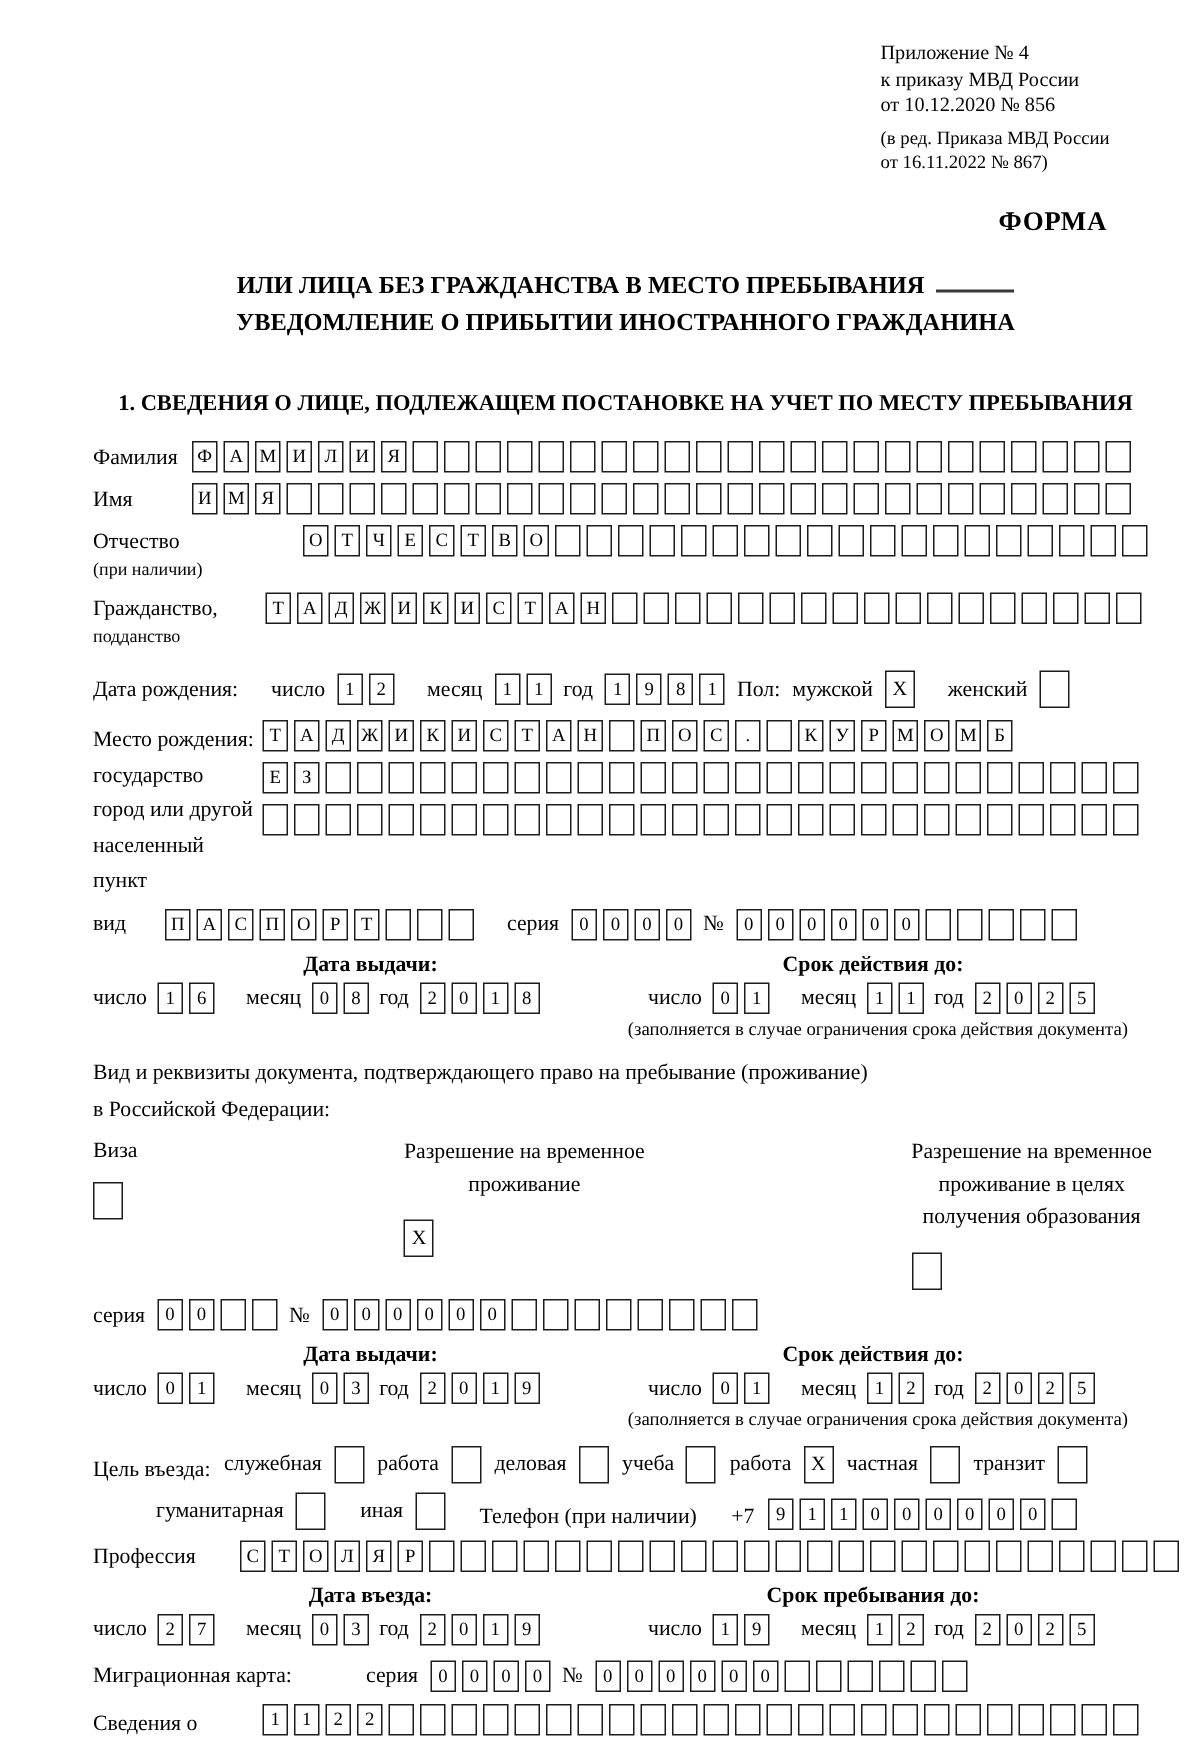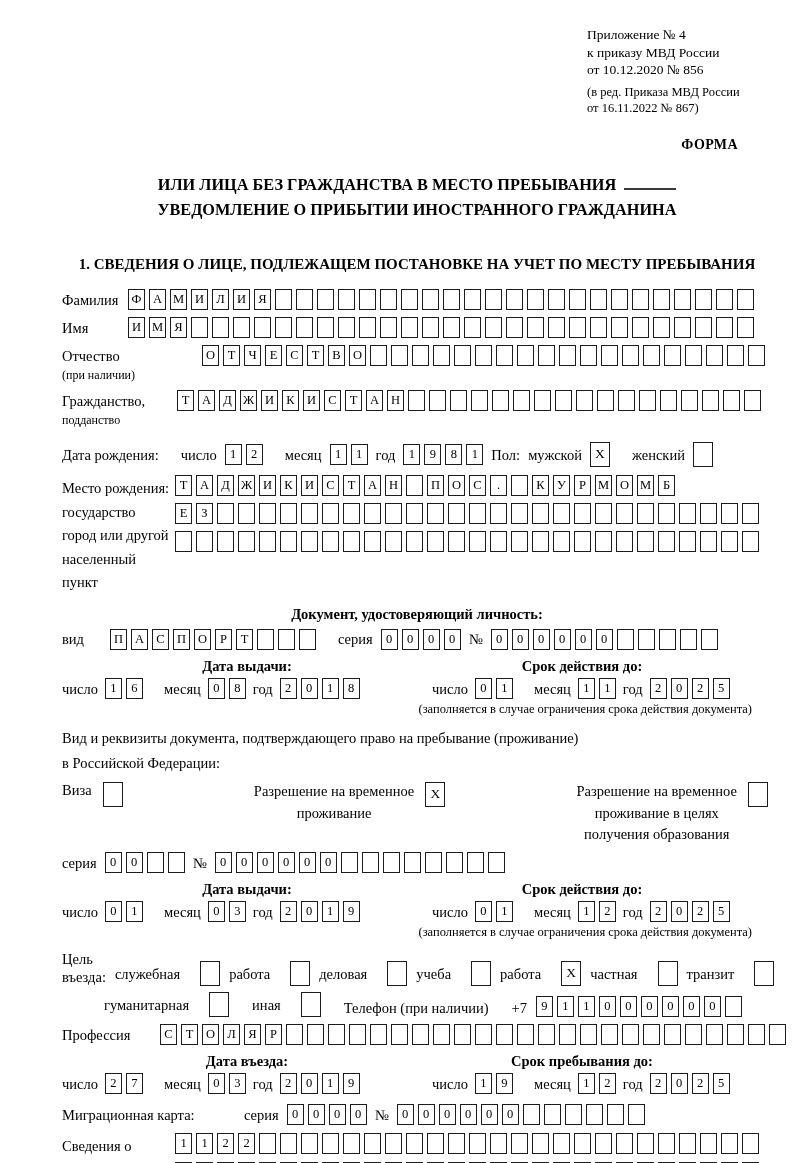--- a/index.html
+++ b/index.html
@@ -7,21 +7,21 @@
   body {
     width:800px; height:1163px; overflow:hidden;
     font-family:"Liberation Serif","DejaVu Serif",serif;
     color:#000; font-size:14.5px; line-height:1.25;
   }
   .page { padding:26px 28px 10px 62px; }
 
   .hdr { width:185px; margin-left:auto; font-size:13.5px; line-height:1.3; }
   .hdr div { white-space:nowrap; }
   .hdr-sub { font-size:12.5px; margin-top:5px; }
-  .forma { text-align:right; padding-right:34px; font-weight:bold; font-size:14px; margin-top:20px; letter-spacing:.4px; }
+  .forma { text-align:right; padding-right:34px; font-weight:bold; font-size:18px; margin-top:20px; letter-spacing:.4px; }
 
   .title { text-align:center; font-weight:bold; font-size:16.3px; margin-top:18px; line-height:1.55; }
   .title-underline { display:inline-block; width:52px; border-bottom:2.4px solid #3a3a3a; height:.85em; margin-left:8px; }
 
   .sec-heading { text-align:center; font-weight:bold; font-size:15px; margin-top:33px; }
 
   .cells { display:inline-flex; gap:4px; flex-wrap:nowrap; }
   .cell {
     width:17px; height:21px; flex:0 0 auto;
     border:1.8px solid #1c1c1c; background:#fff;
@@ -56,26 +56,26 @@
   .dh-right { flex:0 0 300px; text-align:center; }
   .dates-row { display:flex; align-items:center; margin-top:3px; }
   .dgroup { display:flex; align-items:center; gap:7px; }
   .dg-left { flex:0 0 370px; }
   .note-right { text-align:right; padding-right:20px; font-size:12.5px; margin-top:3px; }
 
   .intro { margin-top:11px; }
   .intro2 { margin-top:7px; }
 
   .opts-row { display:flex; align-items:flex-start; margin-top:9px; justify-content:space-between; padding-right:4px; }
-  .opt { display:flex; align-items:flex-start; gap:11px; }
+  .opt { display:flex; align-items:flex-start; gap:11px;flex-direction:column; }
   .opt-lines { text-align:center; line-height:1.5; }
   .opt .box { margin-top:1px; }
 
   .purpose-row { display:flex; align-items:flex-end; margin-top:9px; gap:9px; flex-wrap:nowrap; }
-  .pair { display:flex; align-items:center; gap:20px; }
+  .pair { display:flex; align-items:center; gap:8px; }
   .purpose2 { padding-left:42px; margin-top:6px; }
 
   .reps { display:flex; margin-top:8px; }
   .reps-labels { flex:0 0 113px; line-height:1.6; padding-top:2px; }
   .reps-rows { display:flex; flex-direction:column; gap:8px; }
 </style>
 </head>
 <body>
 
 <div class="page">
@@ -357,21 +357,20 @@
           <span class="cell"></span>
           <span class="cell"></span>
           <span class="cell"></span>
           <span class="cell"></span>
           <span class="cell"></span>
           <span class="cell"></span>
         </span>
     </span>
   </div>
 
-  <div class="doc-heading">Документ, удостоверяющий личность:</div>
   <div class="kind-row">
     <span style="width:40px">вид</span>
     <span class="cells">
         <span class="cell">П</span>
         <span class="cell">А</span>
         <span class="cell">С</span>
         <span class="cell">П</span>
         <span class="cell">О</span>
         <span class="cell">Р</span>
         <span class="cell">Т</span>

